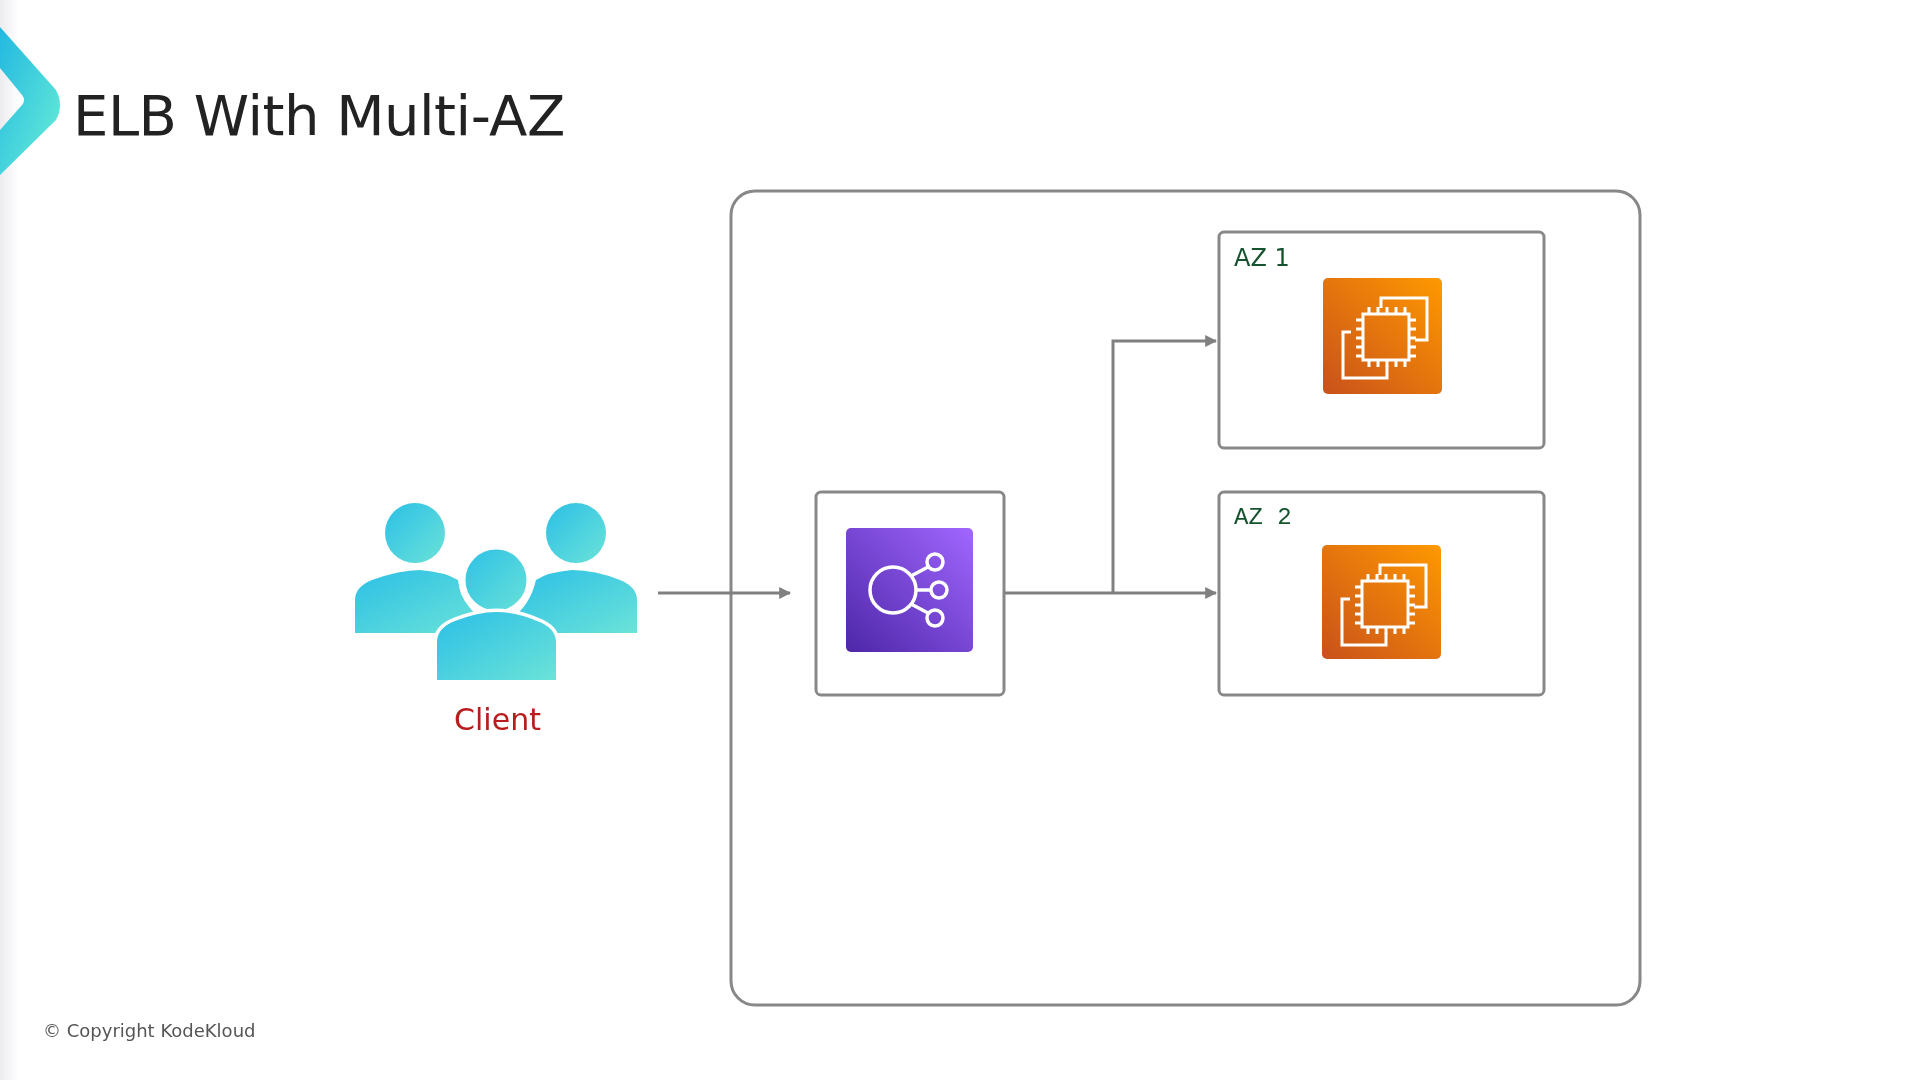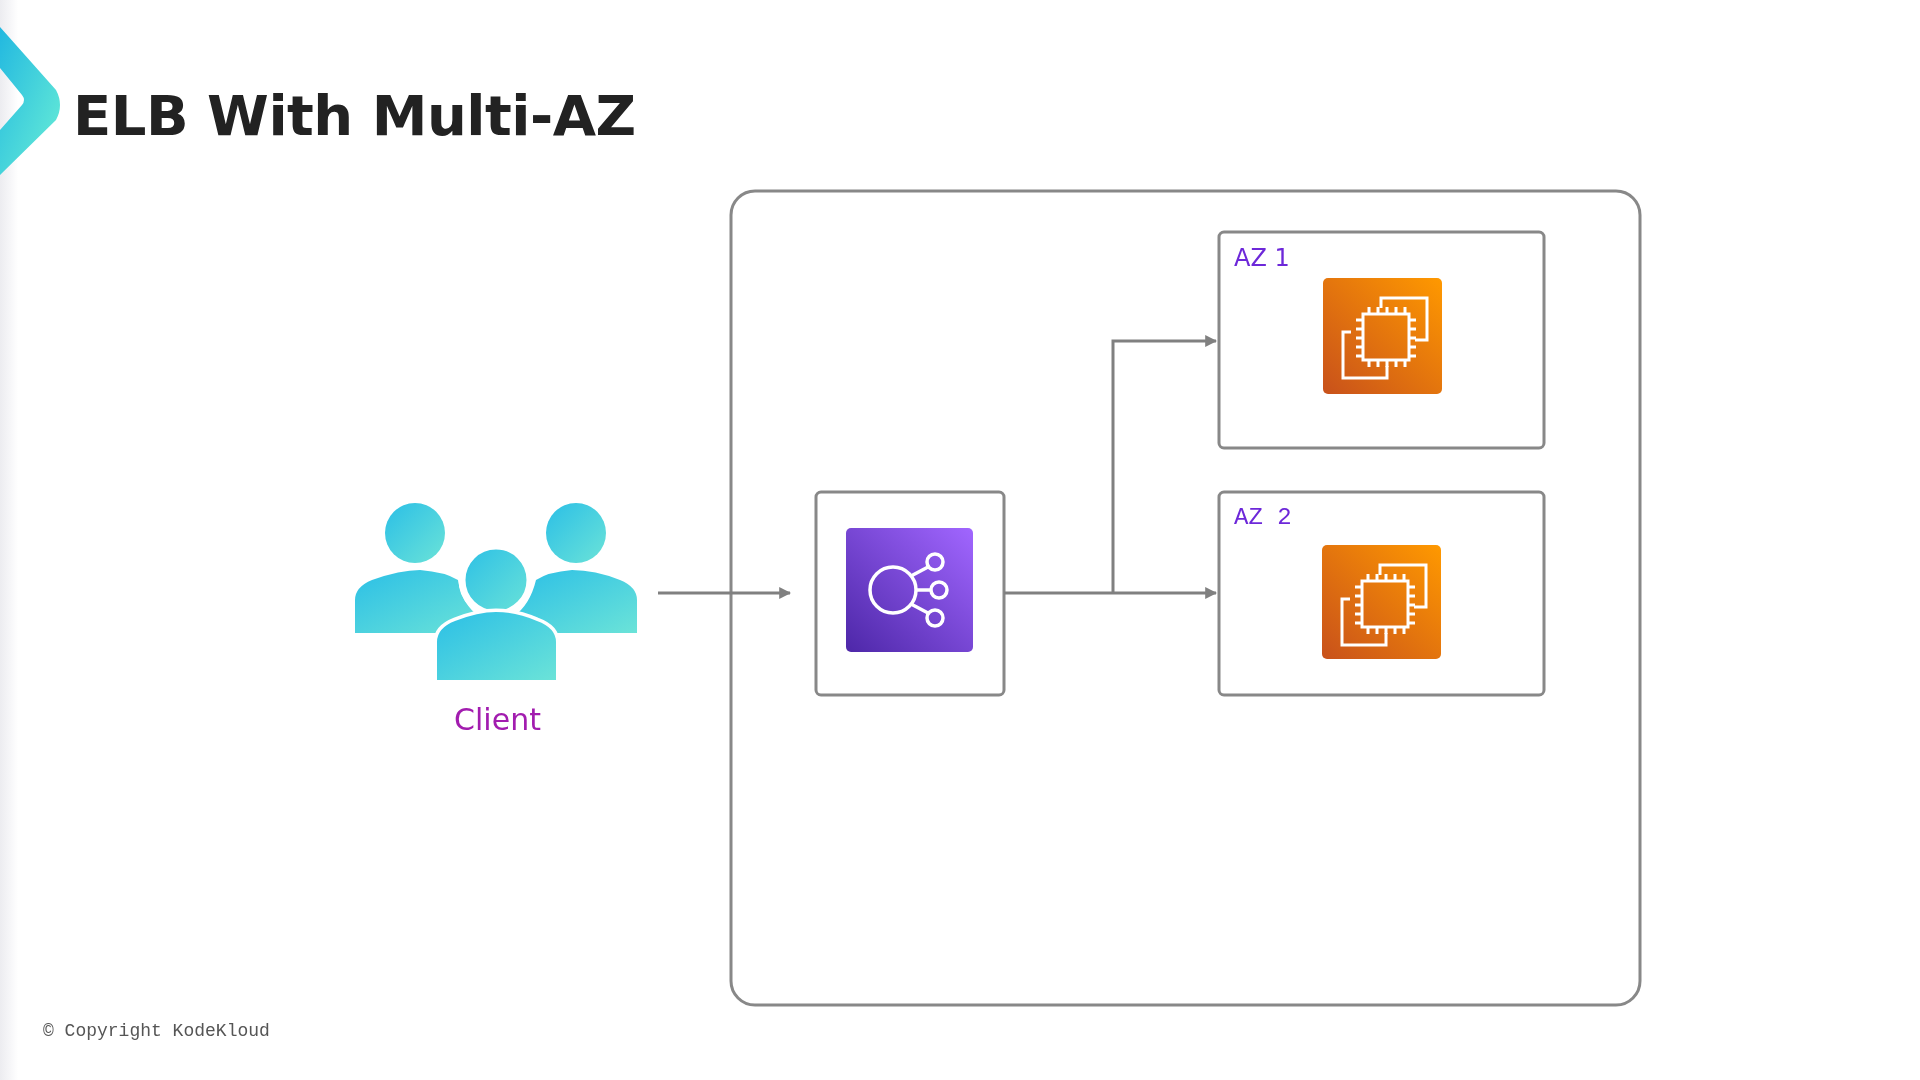--- a/index.html
+++ b/index.html
@@ -10,33 +10,32 @@
   }
   .left-strip {
     position: absolute; left: 0; top: 0; width: 18px; height: 1080px;
     background: linear-gradient(to right, #ececf0 0%, #f7f7f9 60%, #ffffff 100%);
   }
   .chevron { position: absolute; left: 0; top: 20px; width: 70px; height: 165px; }
   .title {
     position: absolute; left: 73px; top: 78px;
     font-size: 56px; color: #222222; letter-spacing: -0.5px; white-space: nowrap;
     line-height: 76px;
-    font-weight: bold;
   }
   .diagram { position: absolute; left: 0; top: 0; width: 1920px; height: 1080px; }
   .client-label {
     position: absolute; left: 400px; top: 700px; width: 195px; text-align: center;
-    font-size: 30px; color: #a21caf; line-height: 40px;
+    font-size: 30px; color: #b91c1c; line-height: 40px;
   }
   .az-label {
-    position: absolute; font-size: 24px; color: #6d28d9; line-height: 30px; white-space: nowrap;
+    position: absolute; font-size: 24px; color: #14532d; line-height: 30px; white-space: nowrap;
   }
   .copyright {
     position: absolute; left: 43px; top: 1019px;
-    font-size: 18px; color: #555555; white-space: nowrap; line-height: 24px; font-family: Liberation Mono, monospace;
+    font-size: 18px; color: #555555; white-space: nowrap; line-height: 24px;
   }
 </style>
 </head>
 <body>
 
 <div class="left-strip"></div>
 
 <svg class="chevron" viewBox="0 0 70 165">
   <defs>
     <linearGradient id="chevGrad" x1="0" y1="0" x2="1" y2="1">

